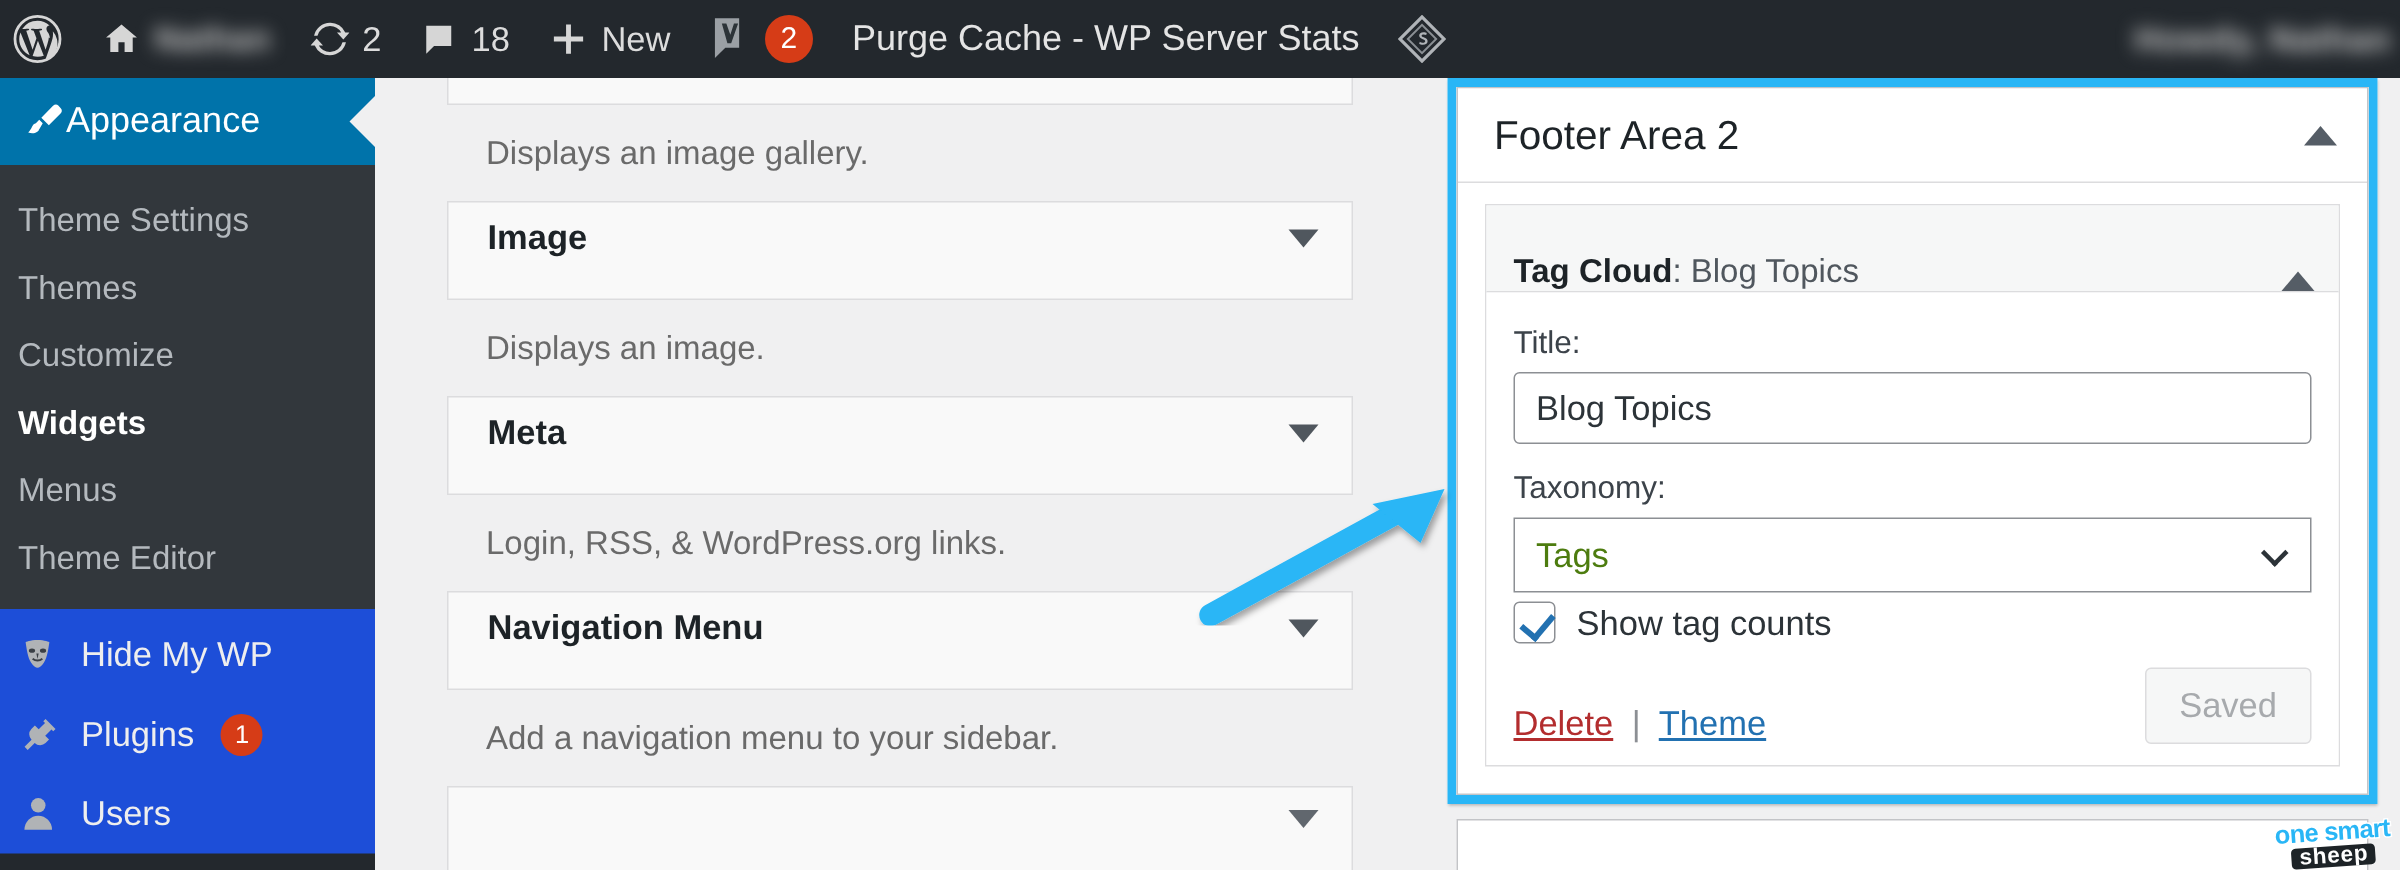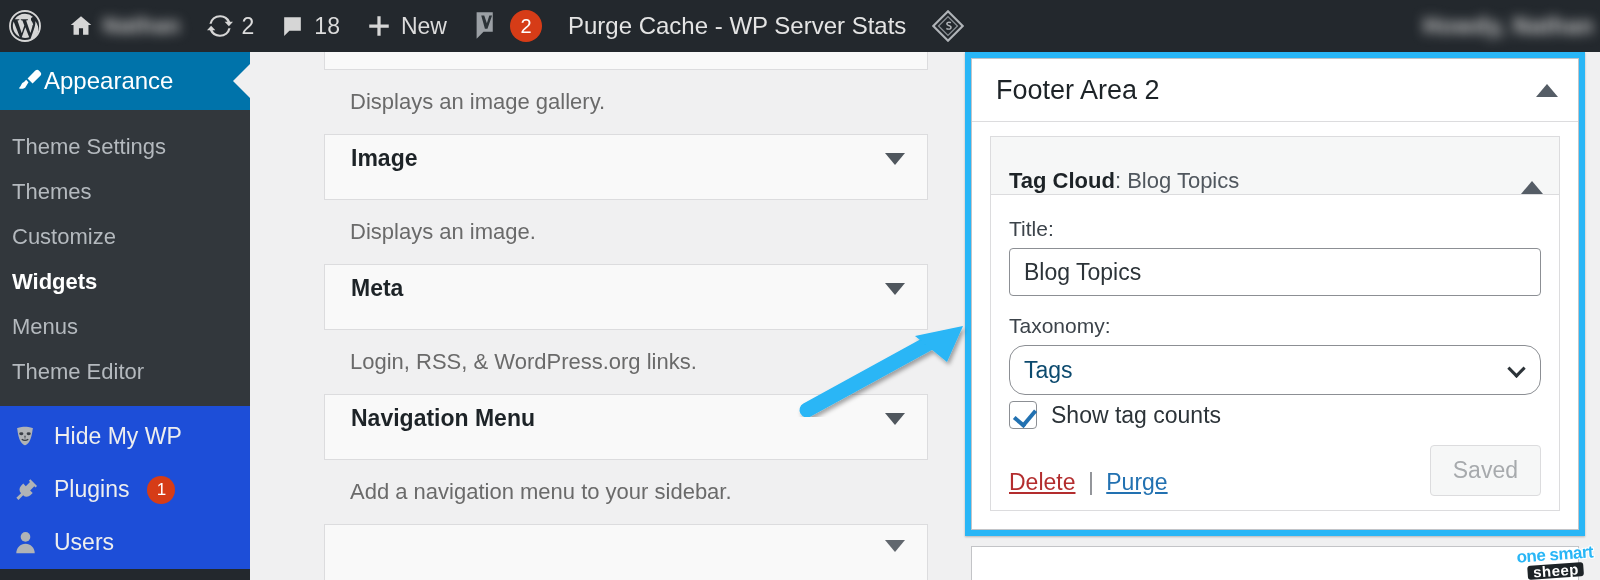--- a/index.html
+++ b/index.html
@@ -80,21 +80,21 @@
              display: flex; align-items: center; justify-content: center; }
   .badge-sm {
     background: #d63c17; color: #fff; border-radius: 50%;
     min-width: 28px; height: 28px; display: flex;
     align-items: center; justify-content: center;
     font-size: 17px; margin-left: 4px;
   }
 
   
   #middle {
-    position: absolute; top: 52px; left: 264px;
+    position: absolute; top: 52px; left: 238px;
     width: 710px; height: 407px; background: #f0f0f1;
     padding-left: 60px; padding-top: 0;
   }
   .wbox {
     width: 604px; background: #f9f9f9;
     border: 1px solid #dcdcde;
     display: flex; align-items: center;
     height: 66px; padding: 0 22px 17px 26px;
     justify-content: space-between;
   }
@@ -155,21 +155,21 @@
   .fld-label { font-size: 21px; color: #3c434a; margin-bottom: 7px; }
   .txt-input {
     width: 100%; height: 48px; border: 1px solid #8c8f94;
     border-radius: 4px; font-size: 23px; color: #2c3338;
     padding: 0 14px; background: #fff;
     font-family: "Liberation Sans", sans-serif;
   }
   .sel-wrap { position: relative; margin-bottom: 4px; }
   .sel-input {
     width: 100%; height: 50px; border: 1px solid #8c8f94;
-    border-radius: 16px; font-size: 23px; color: #0c4a6e;
+    border-radius: 0; font-size: 23px; color: #4d7c0f;
     padding: 0 14px; background: #fff; display: flex; align-items: center;
   }
   .chev {
     position: absolute; right: 18px; top: 50%;
     transform: translateY(-60%) rotate(45deg);
     width: 13px; height: 13px;
     border-right: 3px solid #2c3338; border-bottom: 3px solid #2c3338;
   }
   .spacer-14 { height: 18px; }
   .chk-row { display: flex; align-items: center; gap: 14px; margin: 6px 0 12px 0; }
@@ -423,21 +423,21 @@
 
             <div class="chk-row">
               <span class="chkbox"></span>
               <span class="chk-label">Show tag counts</span>
             </div>
 
             <div class="wc-foot">
               <span class="links">
                 <a class="lnk-del" href="#">Delete</a>
                 <span class="sep">|</span>
-                <a class="lnk-done" href="#">Purge</a>
+                <a class="lnk-done" href="#">Theme</a>
               </span>
               <button class="saved-btn">Saved</button>
             </div>
 
           </div>
         </div>
 
       </div>
     </div>
   </div>

